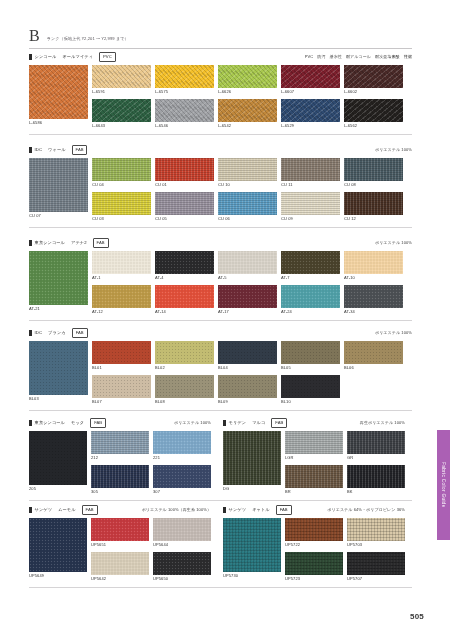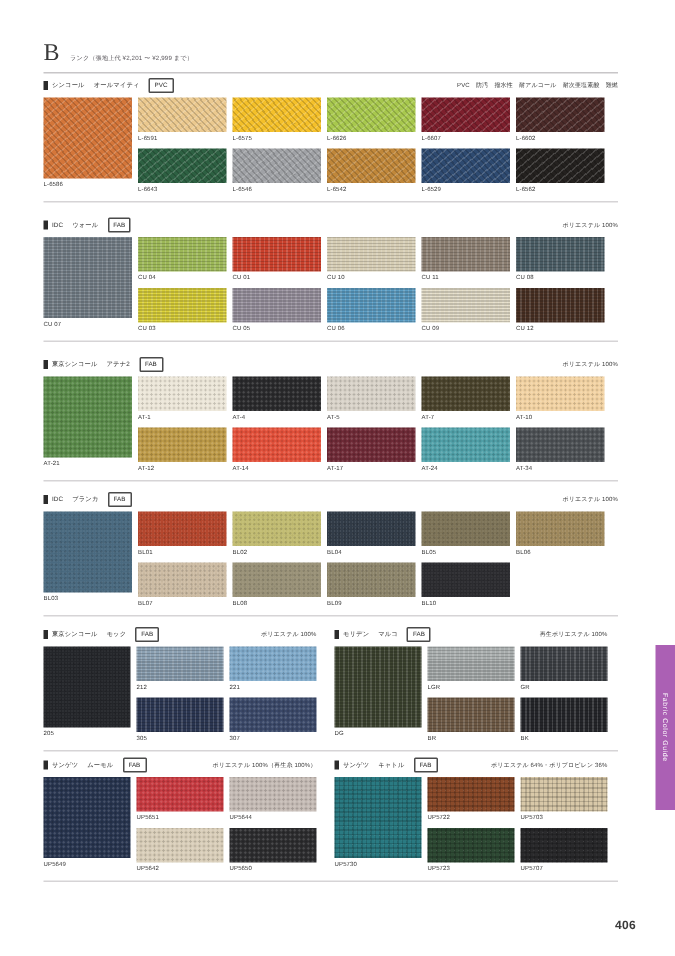--- a/index.html
+++ b/index.html
@@ -547,14 +547,14 @@
             </div>
           </div>
         </div>
         <div class="sec-rule"></div>
       </div>
     </div>
 
   <div class="tab" style="background: rgb(171, 96, 180);"></div>
   <div class="tab-lbl">Fabric Color Guide</div>
 
-  <div class="pageno">406</div>
+  <div class="pageno">505</div>
 </div>
 
 </body></html>

